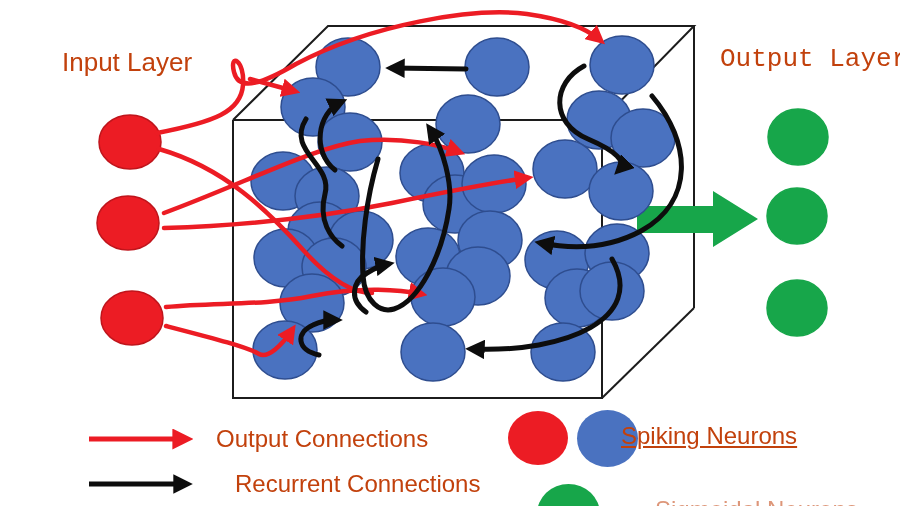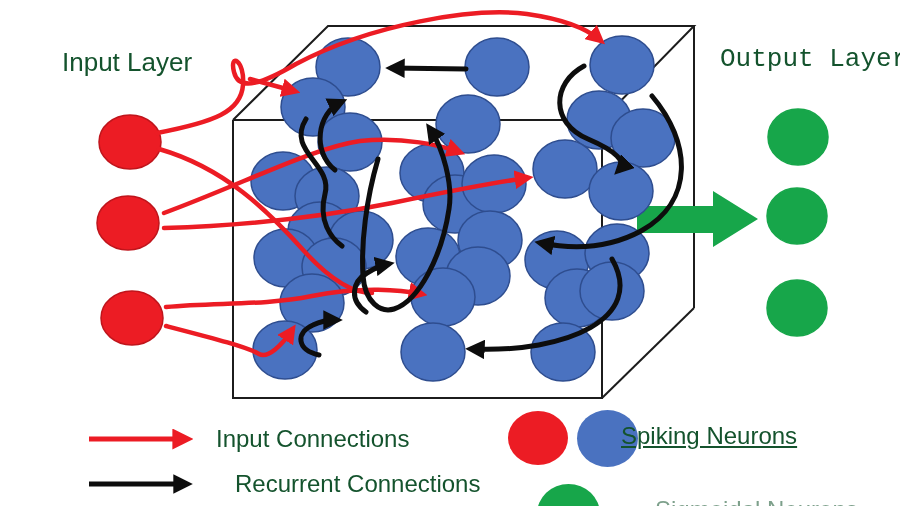--- a/index.html
+++ b/index.html
@@ -1,21 +1,21 @@
 <!DOCTYPE html>
 <html><head>
 <meta charset="utf-8">
 <style>
   html,body{margin:0;padding:0;background:#ffffff;}
   .stage{
     position:relative;width:900px;height:506px;background:#ffffff;
     overflow:hidden;font-family:"Liberation Sans",sans-serif;
   }
   #diagram-svg{position:absolute;left:0;top:0;}
-  .lbl{position:absolute;color:#14532d;white-space:nowrap;}
+  .lbl{position:absolute;color:#c2410c;white-space:nowrap;}
   .layer-lbl{font-size:26px;}
   #input-layer-label{left:62px;top:47px;}
   #output-layer-label{left:720px;top:44px;font-family:Liberation Mono, monospace;}
   .legend-lbl{font-size:24px;}
   #legend-input-label{left:216px;top:425px;}
   #legend-recurrent-label{left:216px;top:470px;margin-left:19px;}
   #legend-spiking-label{left:621px;top:422px;text-decoration:underline;}
   #legend-readout-label{left:655px;top:496px;opacity:.55;}
   .leg-arrow{position:absolute;width:125px;height:22px;}
   #legend-input-arrow{left:86px;top:428px;}
@@ -106,21 +106,21 @@
         <path d="M 319,355 C 297,350 295,333 313,325 C 321,321 330,320 336,320" fill="none" stroke="#0D0D0D" stroke-width="5" stroke-linecap="round" marker-end="url(#ah-black)"></path>
       </g>
   </svg>
 
   <div class="lbl layer-lbl" id="input-layer-label">Input Layer</div>
   <div class="lbl layer-lbl" id="output-layer-label">Output Layer</div>
 
   <svg class="leg-arrow" id="legend-input-arrow">
     <line x1="3" y1="11" x2="100" y2="11" stroke-width="5" marker-end="url(#ah-red)" stroke="#EC1C24"></line>
   </svg>
-  <div class="lbl legend-lbl" id="legend-input-label">Input Connections</div>
+  <div class="lbl legend-lbl" id="legend-input-label">Output Connections</div>
 
   <svg class="leg-arrow" id="legend-recurrent-arrow">
     <line x1="3" y1="11" x2="100" y2="11" stroke-width="5" marker-end="url(#ah-black)" stroke="#0D0D0D"></line>
   </svg>
   <div class="lbl legend-lbl" id="legend-recurrent-label">Recurrent Connections</div>
 
   <div class="leg-circle" id="legend-red-circle" style="background: rgb(236, 28, 36);"></div>
   <div class="leg-circle" id="legend-blue-circle" style="background: rgb(74, 114, 192);"></div>
   <div class="lbl legend-lbl" id="legend-spiking-label">Spiking Neurons</div>
 

